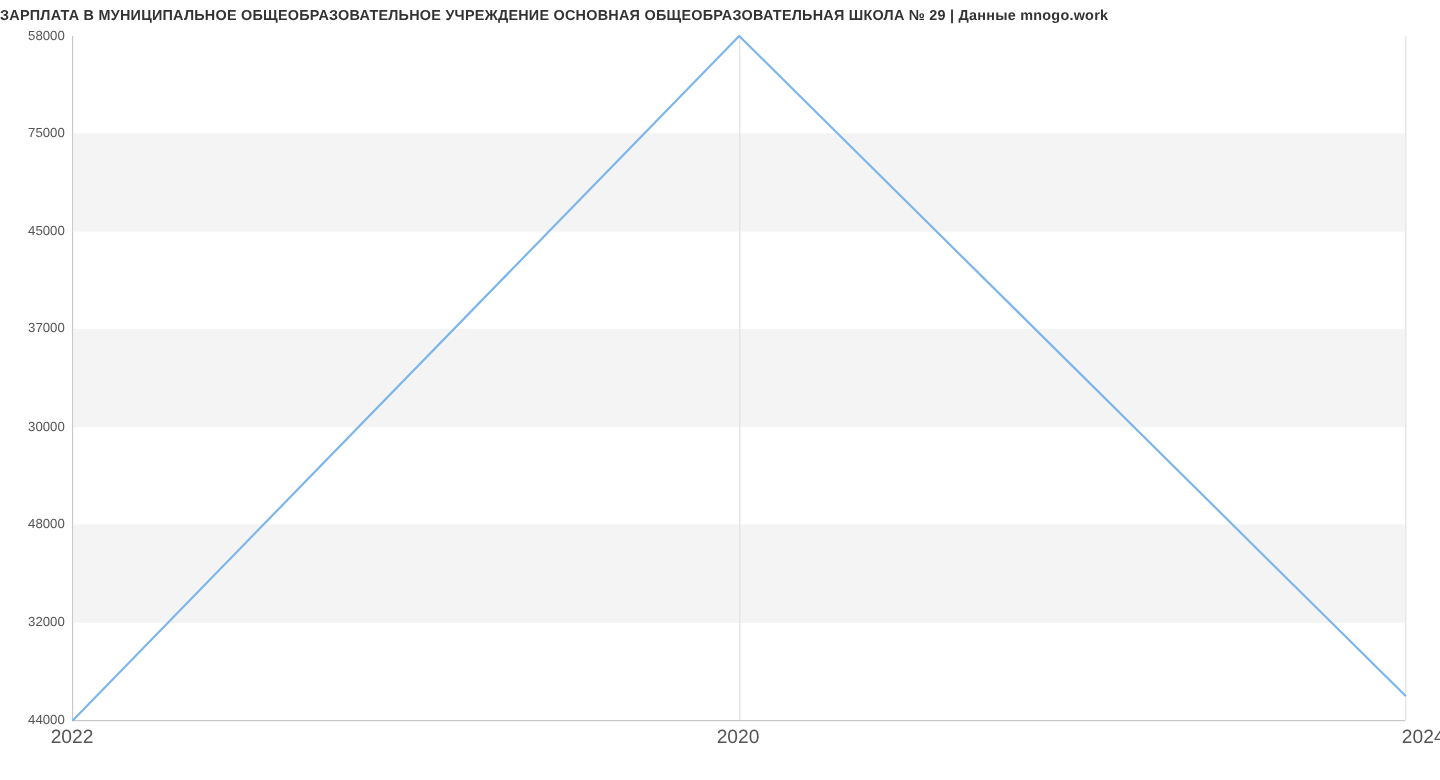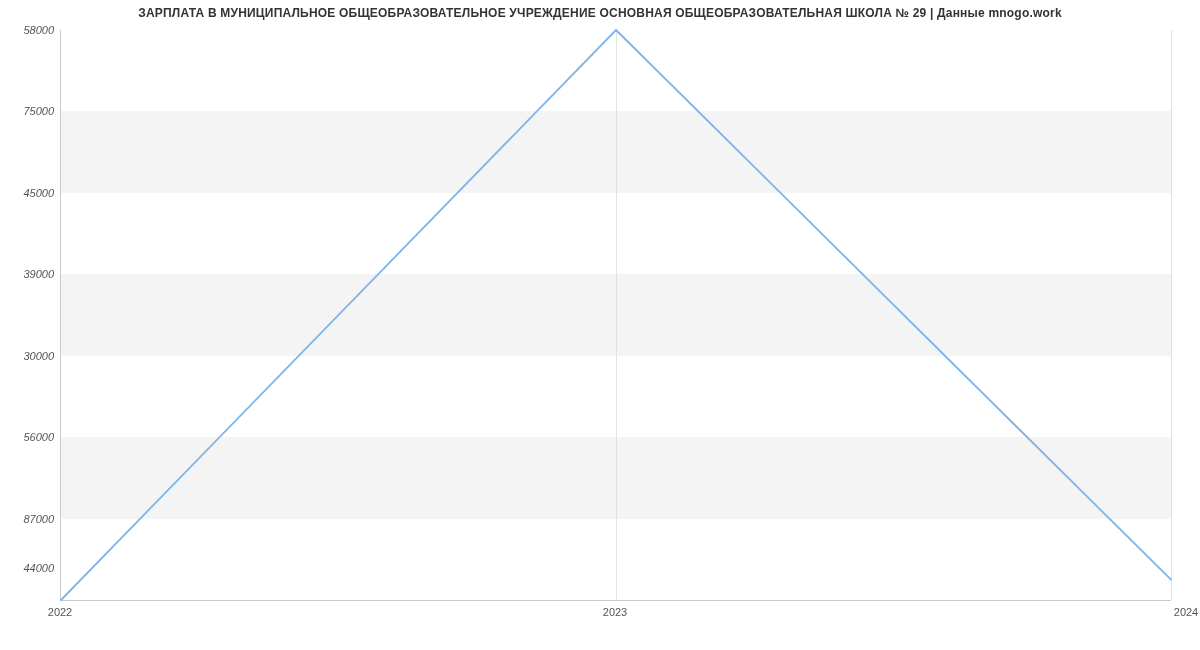--- a/index.html
+++ b/index.html
@@ -15,21 +15,20 @@
   .chart-wrap {
     position: relative;
     width: 1200px;
     height: 650px;
   }
   .title {
     position: absolute;
     top: 6px;
     left: 0;
     right: 0;
-    text-align: center;
     font-weight: bold;
     font-size: 12px;
     color: #333333;
     letter-spacing: 0.2px;
   }
   .plot {
     position: absolute;
     left: 60px;
     top: 30px;
     width: 1110px;
@@ -53,27 +52,26 @@
     border-left: 1px solid #e2e2e2;
   }
   .y-label {
     position: absolute;
     text-align: right;
     width: 50px;
     left: 4px;
     transform: translateY(-50%);
     font-size: 11px;
     color: #555555;
-    font-style: italic;
   }
   .x-label {
     position: absolute;
     transform: translateX(-50%);
     top: 606px;
-    font-size: 11px;
+    font-size: 16px;
     color: #555555;
   }
   svg.line {
     position: absolute;
     left: 0;
     top: 0;
     width: 1110px;
     height: 570px;
     overflow: visible;
   }
@@ -85,31 +83,31 @@
     stroke-linecap: round;
   }
 </style>
 </head>
 <body>
 
 <div class="chart-wrap">
 
   <div class="title">ЗАРПЛАТА В МУНИЦИПАЛЬНОЕ ОБЩЕОБРАЗОВАТЕЛЬНОЕ УЧРЕЖДЕНИЕ ОСНОВНАЯ ОБЩЕОБРАЗОВАТЕЛЬНАЯ ШКОЛА № 29 | Данные mnogo.work</div>
 
-  <div class="y-label" style="top:568px;">44000</div>
-  <div class="y-label" style="top:518.57px;">87000</div>
-  <div class="y-label" style="top:437.14px;">56000</div>
+  <div class="y-label" style="top:600px;">44000</div>
+  <div class="y-label" style="top:518.57px;">32000</div>
+  <div class="y-label" style="top:437.14px;">48000</div>
   <div class="y-label" style="top:355.71px;">30000</div>
-  <div class="y-label" style="top:274.29px;">39000</div>
+  <div class="y-label" style="top:274.29px;">37000</div>
   <div class="y-label" style="top:192.86px;">45000</div>
   <div class="y-label" style="top:111.43px;">75000</div>
   <div class="y-label" style="top:30px;">58000</div>
 
   <div class="x-label" style="left:60px;">2022</div>
-  <div class="x-label" style="left:615px;">2023</div>
+  <div class="x-label" style="left:615px;">2020</div>
   <div class="x-label" style="left:1186px;">2024</div>
 
   <div class="plot">
 
     <div class="band" style="top:81.43px;height:81.43px;"></div>
     <div class="band" style="top:244.29px;height:81.43px;"></div>
     <div class="band" style="top:407.14px;height:81.43px;"></div>
 
     <div class="grid-v" style="left:555px;"></div>
     <div class="grid-v" style="left:1110px;"></div>

